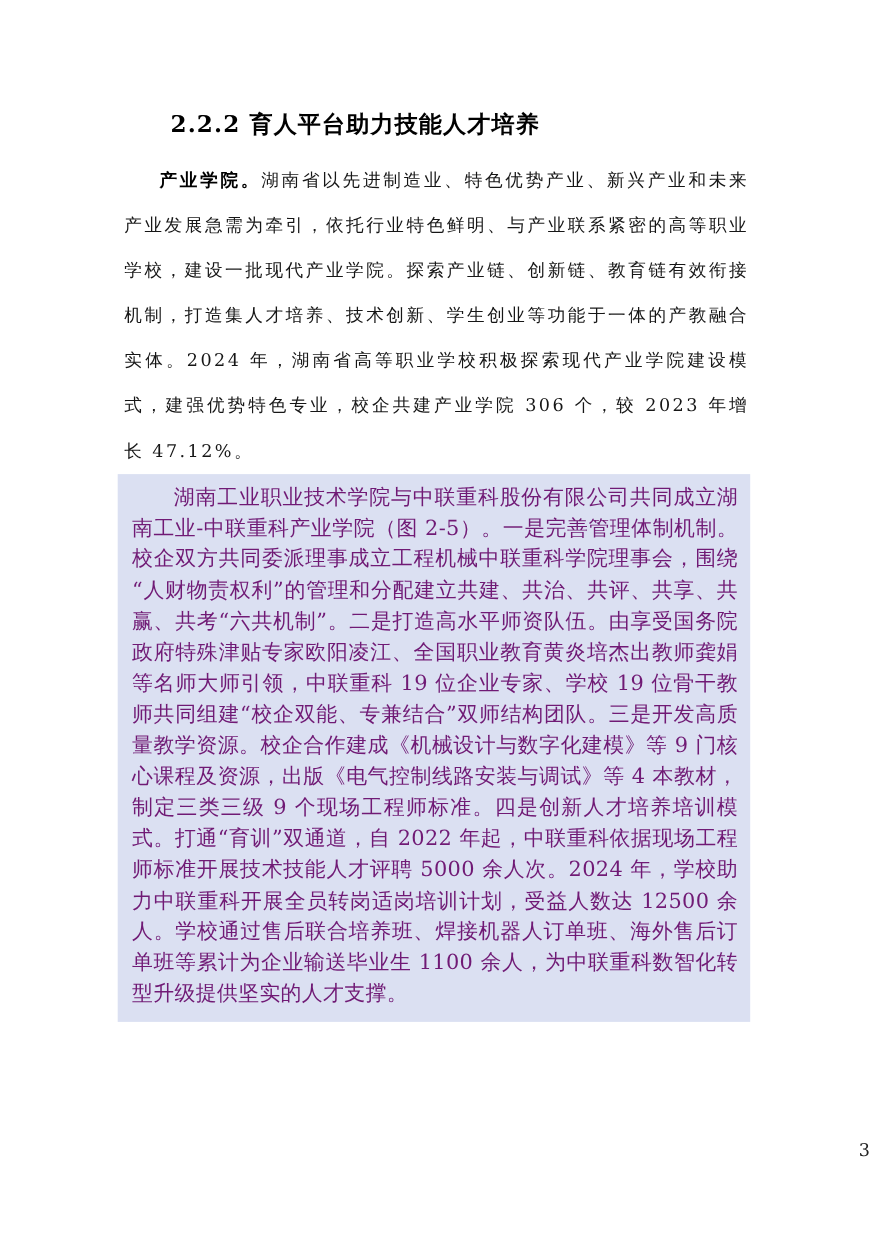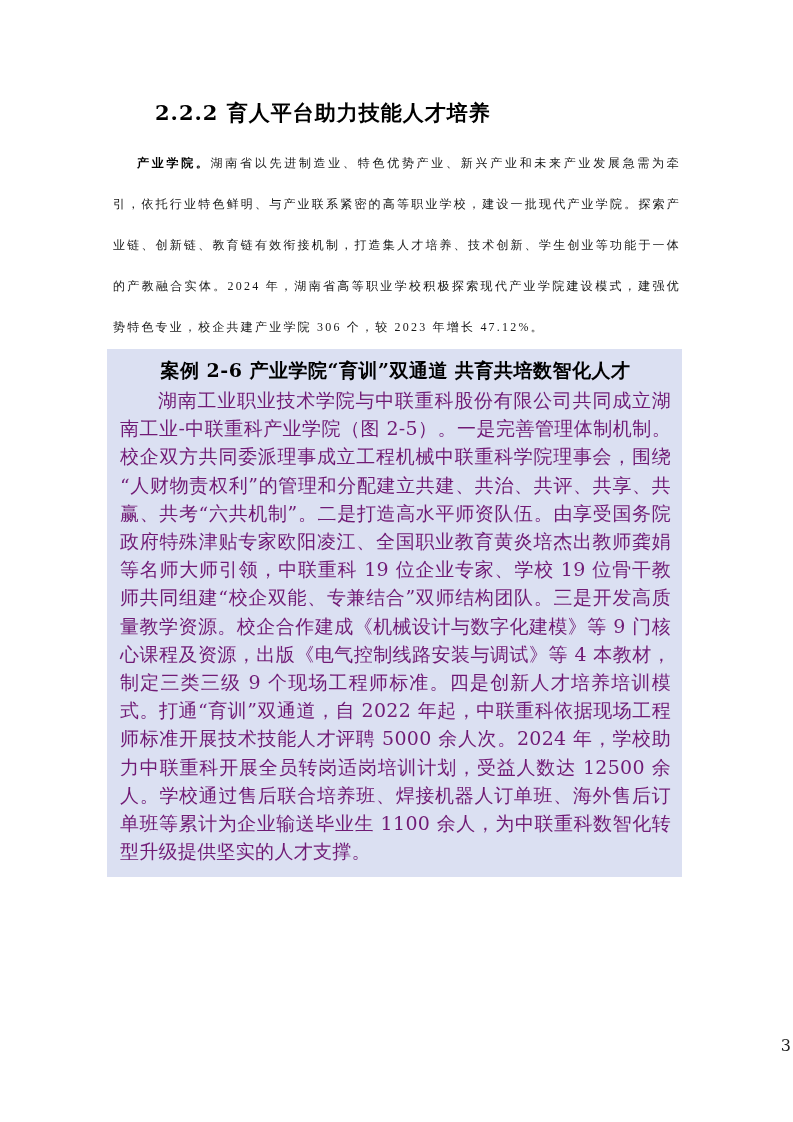--- a/index.html
+++ b/index.html
@@ -28,28 +28,27 @@
     font-size: 21px;
     font-weight: bold;
     line-height: 34px;
     text-indent: 2em;
     color: #000000;
     letter-spacing: 1px;
     white-space: nowrap;
   }
   .body-para {
     margin: 0;
-    font-size: 12px;
+    font-size: 16px;
     line-height: 41px;
     letter-spacing: 2.2px;
     text-align: justify;
     text-justify: inter-character;
     text-indent: 2em;
     color: #161616;
-    font-family: Liberation Serif, serif;
   }
   .body-para .lead {
     font-weight: bold;
     color: #000000;
   }
   .case-box {
     box-sizing: border-box;
     margin-left: -6px;
     margin-top: 1px;
     width: 575px;
@@ -89,20 +88,19 @@
 <body>
 
 <div class="page">
   <div class="content">
 
     <h2 class="section-heading">2.2.2 育人平台助力技能人才培养</h2>
 
     <p class="body-para"><span class="lead">产业学院。</span><span>湖南省以先进制造业、特色优势产业、新兴产业和未来产业发展急需为牵引，依托行业特色鲜明、与产业联系紧密的高等职业学校，建设一批现代产业学院。探索产业链、创新链、教育链有效衔接机制，打造集人才培养、技术创新、学生创业等功能于一体的产教融合实体。2024 年，湖南省高等职业学校积极探索现代产业学院建设模式，建强优势特色专业，校企共建产业学院 306 个，较 2023 年增长 47.12%。</span></p>
 
     <div class="case-box" style="background: rgb(219, 224, 242);">
-      <p class="case-title">案例 2-6  产业学院“育训”双通道  共育共培数智化人才</p>
       <p class="case-body">湖南工业职业技术学院与中联重科股份有限公司共同成立湖南工业-中联重科产业学院（图 2-5）。一是完善管理体制机制。校企双方共同委派理事成立工程机械中联重科学院理事会，围绕“人财物责权利”的管理和分配建立共建、共治、共评、共享、共赢、共考“六共机制”。二是打造高水平师资队伍。由享受国务院政府特殊津贴专家欧阳凌江、全国职业教育黄炎培杰出教师龚娟等名师大师引领，中联重科 19 位企业专家、学校 19 位骨干教师共同组建“校企双能、专兼结合”双师结构团队。三是开发高质量教学资源。校企合作建成《机械设计与数字化建模》等 9 门核心课程及资源，出版《电气控制线路安装与调试》等 4 本教材，制定三类三级 9 个现场工程师标准。四是创新人才培养培训模式。打通“育训”双通道，自 2022 年起，中联重科依据现场工程师标准开展技术技能人才评聘 5000 余人次。2024 年，学校助力中联重科开展全员转岗适岗培训计划，受益人数达 12500 余人。学校通过售后联合培养班、焊接机器人订单班、海外售后订单班等累计为企业输送毕业生 1100 余人，为中联重科数智化转型升级提供坚实的人才支撑。</p>
     </div>
 
   </div>
 
   <div class="page-number">37</div>
 </div>
 
 </body></html>

